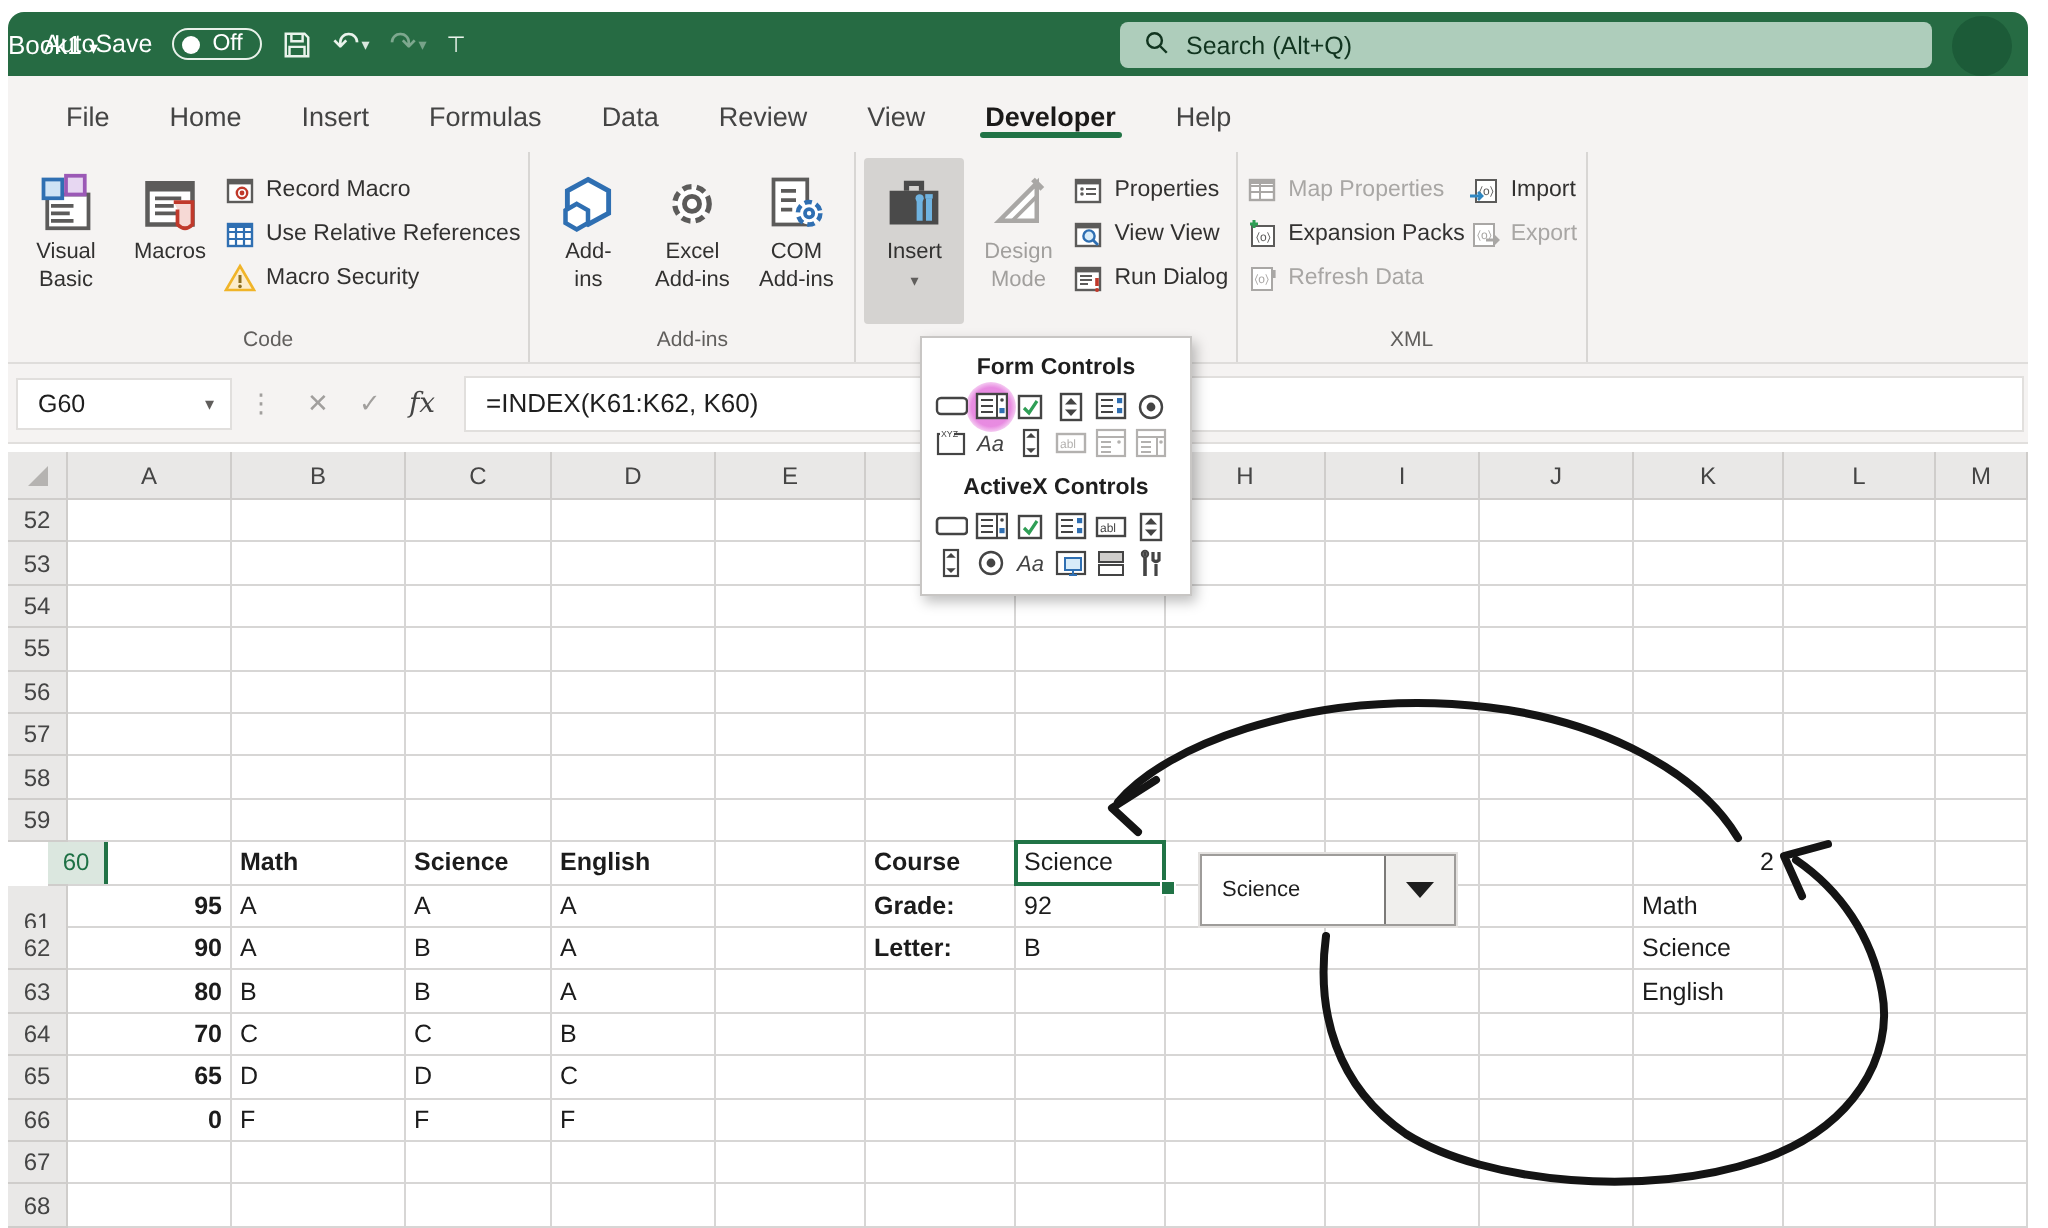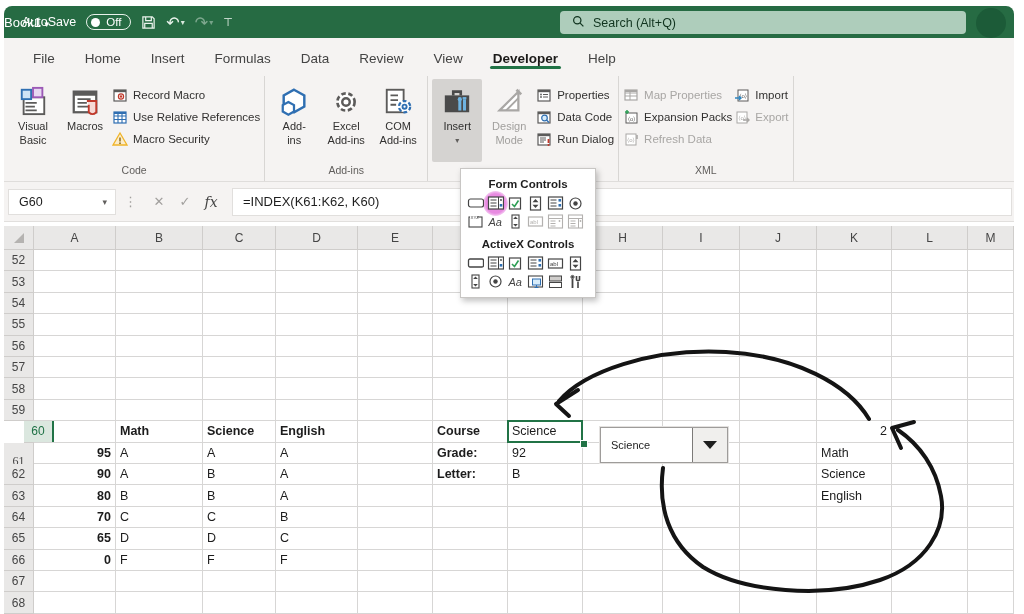--- a/index.html
+++ b/index.html
@@ -243,21 +243,21 @@
               </svg></span>
             <span>Properties</span>
           </div>
           <div class="smallbtn">
             <span class="sicon"><svg width="16" height="16" viewBox="0 0 16 16">
                 <rect x="2" y="3" width="12" height="11" fill="#fff" stroke="#5c5b5a" stroke-width="1.2"></rect>
                 <rect x="2" y="3" width="12" height="2.2" fill="#5c5b5a"></rect>
                 <circle cx="8.5" cy="9" r="2.8" fill="#d8ecf9" stroke="#2f6fb2" stroke-width="1.2"></circle>
                 <path d="M10.5 11 L13 13.5" stroke="#2f6fb2" stroke-width="1.4"></path>
               </svg></span>
-            <span>Data Code</span>
+            <span>View View</span>
           </div>
           <div class="smallbtn">
             <span class="sicon"><svg width="16" height="16" viewBox="0 0 16 16">
                 <rect x="2" y="3" width="12" height="11" fill="#fff" stroke="#5c5b5a" stroke-width="1.2"></rect>
                 <rect x="2" y="3" width="12" height="2.2" fill="#5c5b5a"></rect>
                 <path d="M4 7h6M4 9h6M4 11h4" stroke="#5c5b5a"></path>
                 <path d="M12.5 8 v4" stroke="#c0392b" stroke-width="1.8"></path>
                 <circle cx="12.5" cy="14" r="1" fill="#c0392b"></circle>
               </svg></span>
             <span>Run Dialog</span>
@@ -469,21 +469,21 @@
     <div class="gcell" style="position: absolute; left: 272px; top: 195.2px; width: 82px; height: 21.4px;"></div>
     <div class="gcell" style="position: absolute; left: 354px; top: 195.2px; width: 75px; height: 21.4px;"></div>
     <div class="gcell" style="position: absolute; left: 429px; top: 195.2px; width: 75px; height: 21.4px;"></div>
     <div class="gcell" style="position: absolute; left: 504px; top: 195.2px; width: 75px; height: 21.4px;"></div>
     <div class="gcell" style="position: absolute; left: 579px; top: 195.2px; width: 80px; height: 21.4px;"></div>
     <div class="gcell" style="position: absolute; left: 659px; top: 195.2px; width: 77px; height: 21.4px;"></div>
     <div class="gcell" style="position: absolute; left: 736px; top: 195.2px; width: 77px; height: 21.4px;"></div>
     <div class="gcell" style="position: absolute; left: 813px; top: 195.2px; width: 75px; height: 21.4px;"></div>
     <div class="gcell" style="position: absolute; left: 888px; top: 195.2px; width: 76px; height: 21.4px;"></div>
     <div class="gcell" style="position: absolute; left: 964px; top: 195.2px; width: 46px; height: 21.4px;"></div>
-    <div class="rowhdr" style="position: absolute; left: 0px; top: 216.6px; width: 30px; height: 38px; font-family: Liberation Serif, serif;">61</div>
+    <div class="rowhdr" style="position: absolute; left: 0px; top: 216.6px; width: 30px; height: 38px;">61</div>
     <div class="gcell" style="position: absolute; left: 30px; top: 216.6px; width: 82px; height: 21.4px;"></div>
     <div class="gcell" style="position: absolute; left: 112px; top: 216.6px; width: 87px; height: 21.4px;"></div>
     <div class="gcell" style="position: absolute; left: 199px; top: 216.6px; width: 73px; height: 21.4px;"></div>
     <div class="gcell" style="position: absolute; left: 272px; top: 216.6px; width: 82px; height: 21.4px;"></div>
     <div class="gcell" style="position: absolute; left: 354px; top: 216.6px; width: 75px; height: 21.4px;"></div>
     <div class="gcell" style="position: absolute; left: 429px; top: 216.6px; width: 75px; height: 21.4px;"></div>
     <div class="gcell" style="position: absolute; left: 504px; top: 216.6px; width: 75px; height: 21.4px;"></div>
     <div class="gcell" style="position: absolute; left: 579px; top: 216.6px; width: 80px; height: 21.4px;"></div>
     <div class="gcell" style="position: absolute; left: 659px; top: 216.6px; width: 77px; height: 21.4px;"></div>
     <div class="gcell" style="position: absolute; left: 736px; top: 216.6px; width: 77px; height: 21.4px;"></div>

